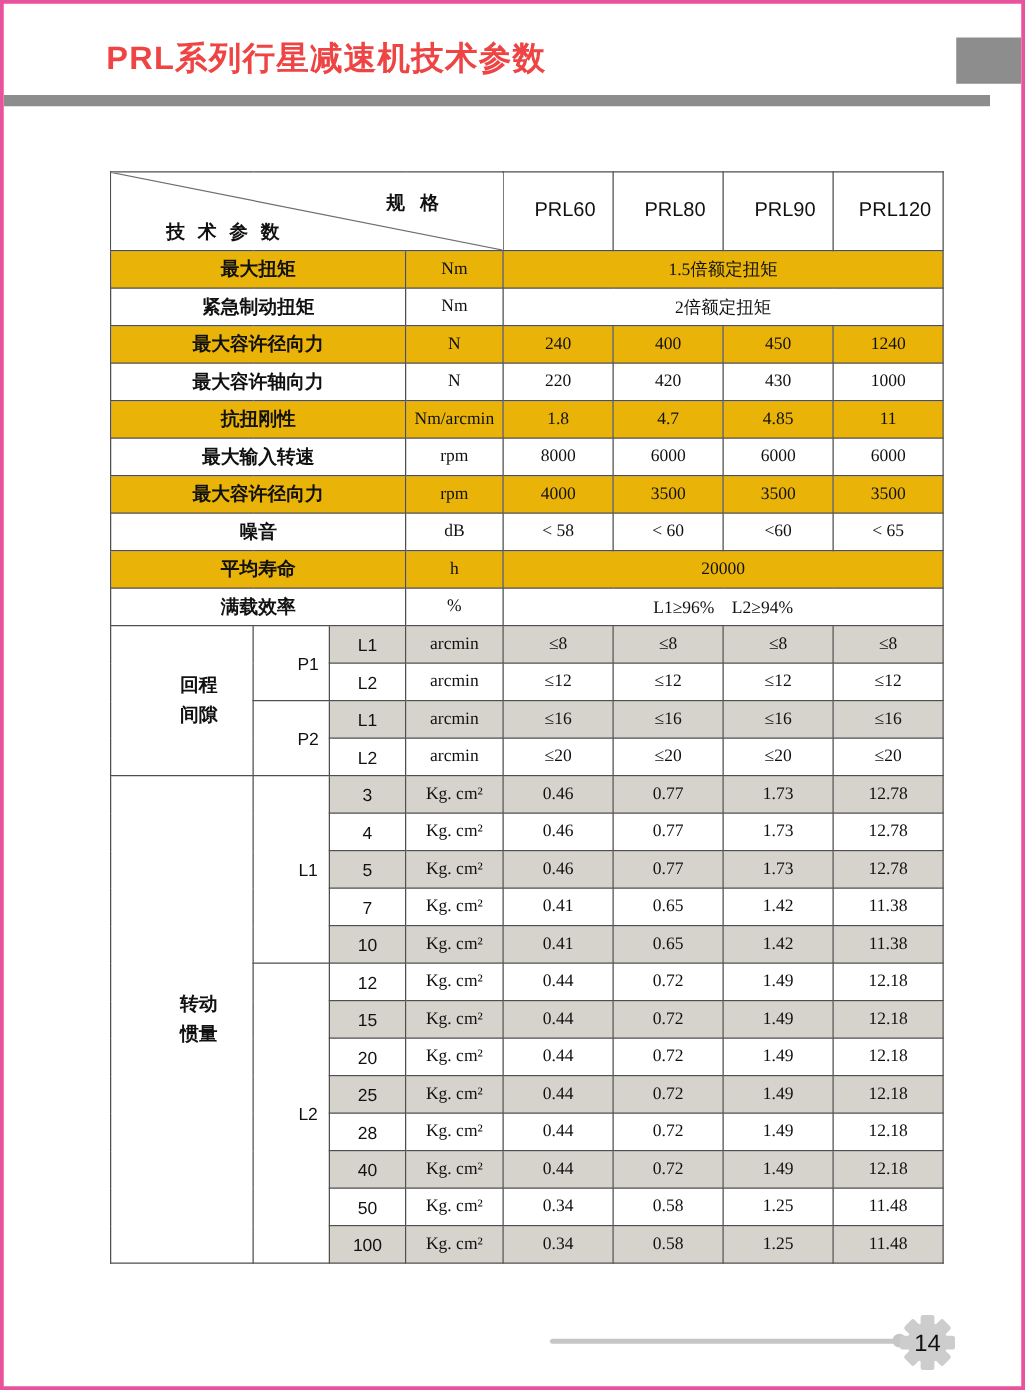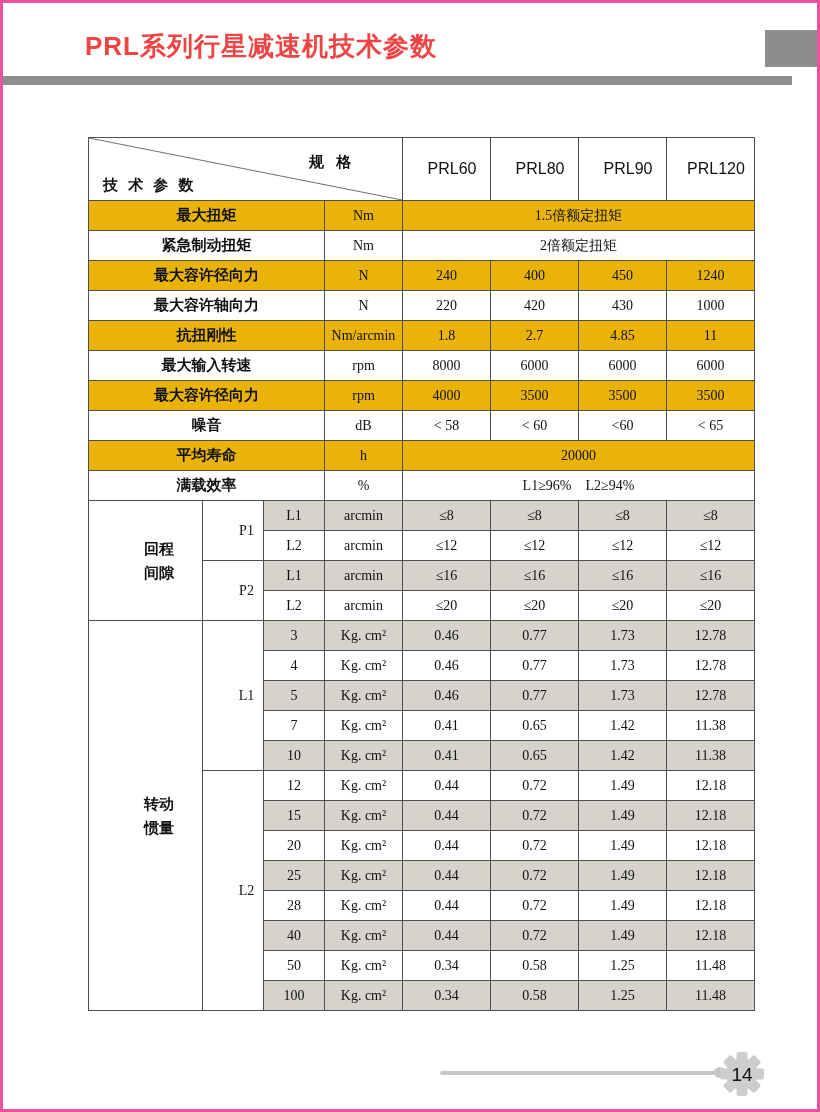--- a/index.html
+++ b/index.html
@@ -22,30 +22,30 @@
   td {
     border:1px solid #4f4f4f; padding:0; text-align:center; vertical-align:middle;
     font-family:"Liberation Serif", serif; font-size:14px; color:#111;
     overflow:hidden;
   }
   tr.r td { height:29px; }
   tr.hdr td { height:62px;margin-left:44px; }
   .param, .group, .sub, .corner-top, .corner-bottom {
     font-family:"Liberation Sans", sans-serif; font-weight:bold; font-size:15px;
   }
-  .sub { font-family:Liberation Serif, serif; font-weight:normal; font-size:14px; }
+  .sub { font-family:Liberation Sans, sans-serif; font-weight:normal; font-size:14px; }
   .colh { font-family:"Liberation Sans", sans-serif; font-size:16px;padding-left:11px; }
   tr.shaded td { background:#eab308; }
   td.sh { background:#d6d3cc; }
   td.wh { background:#ffffff;padding-left:27px; }
   .group { white-space:pre-line; line-height:1.6; }
   .corner { position:relative; background:#fff; }
   .corner svg { position:absolute; left:0; top:0; width:100%; height:100%; display:block; }
   .corner-top { position:absolute; left:220px; top:15px; letter-spacing:4px; }
-  .corner-bottom { position:absolute; left:14px; top:38px; letter-spacing:3px; }
+  .corner-bottom { position:absolute; left:44px; top:38px; letter-spacing:3px; }
 
   
   .footer-line { position:absolute; left:437px; top:1068px; width:276px; height:4px; background:#c6c6c6; border-radius:2px; }
   .footer-dot { position:absolute; left:711px; top:1064px; width:11px; height:11px; border-radius:50%; background:#c6c6c6; }
   .gear { position:absolute; left:715px; top:1047px; }
   .gear text { font-family:"Liberation Sans", sans-serif; }
 </style>
 </head>
 <body>
 
@@ -106,21 +106,21 @@
       <td>N</td>
       <td>220</td>
       <td>420</td>
       <td>430</td>
       <td>1000</td>
     </tr>
     <tr class="r shaded">
       <td class="param" colspan="3">抗扭刚性</td>
       <td>Nm/arcmin</td>
       <td>1.8</td>
-      <td>2.7</td>
+      <td>4.7</td>
       <td>4.85</td>
       <td>11</td>
     </tr>
     <tr class="r">
       <td class="param" colspan="3">最大输入转速</td>
       <td>rpm</td>
       <td>8000</td>
       <td>6000</td>
       <td>6000</td>
       <td>6000</td>

